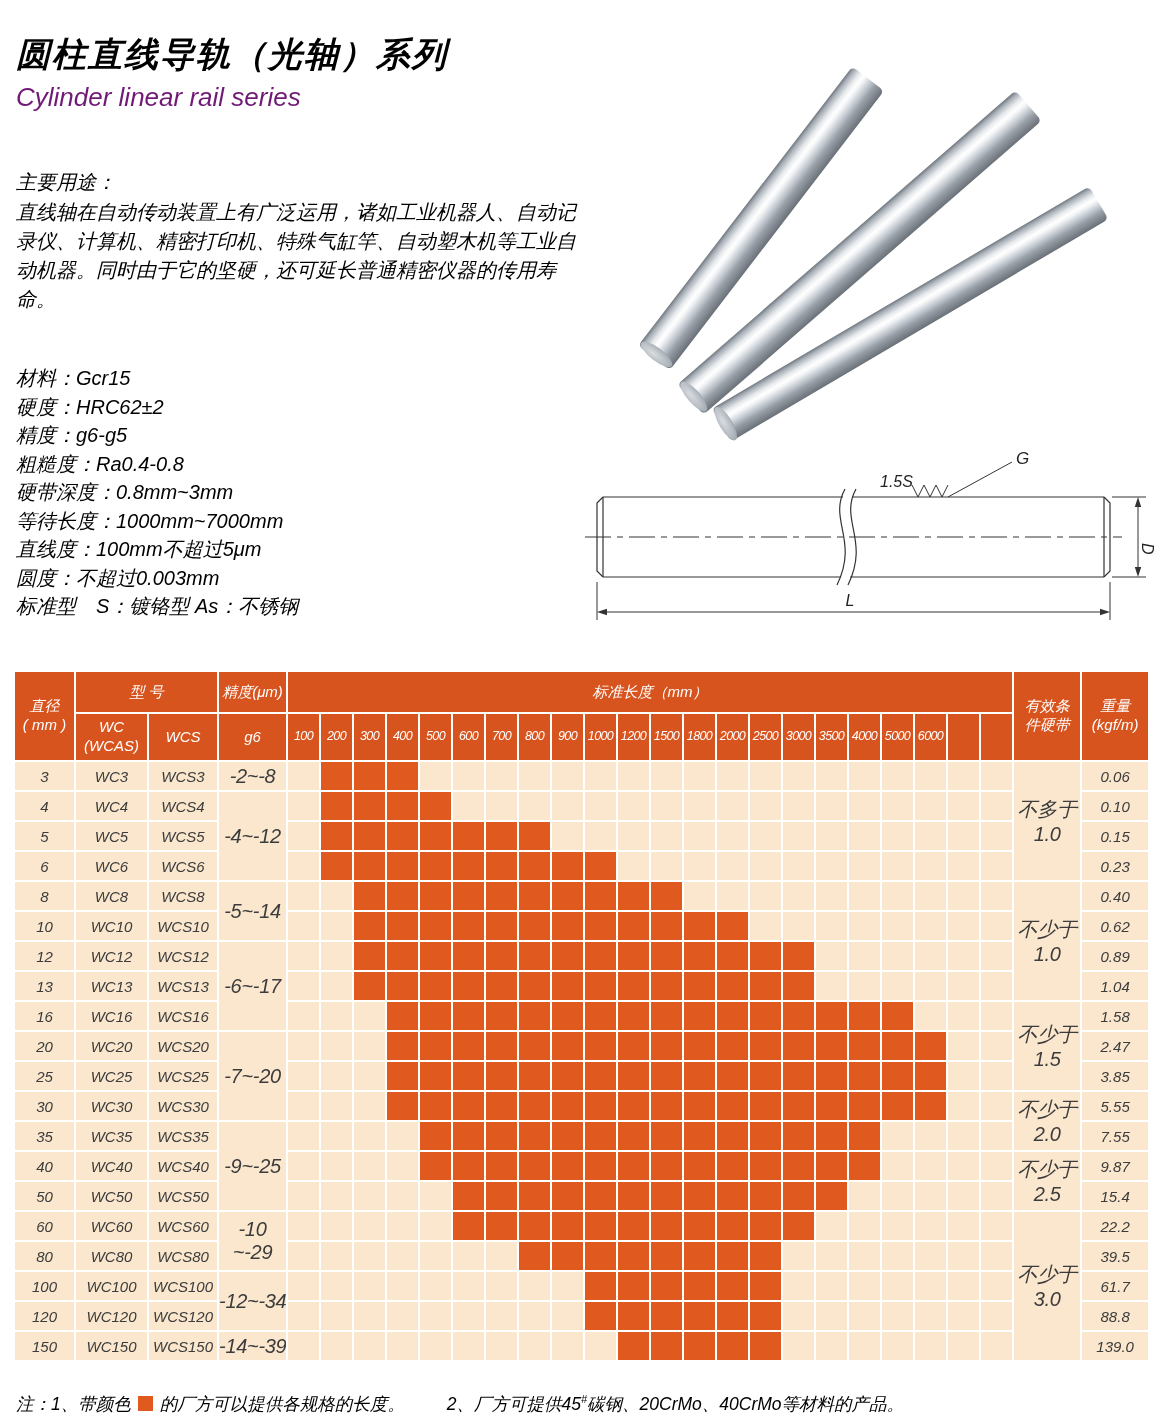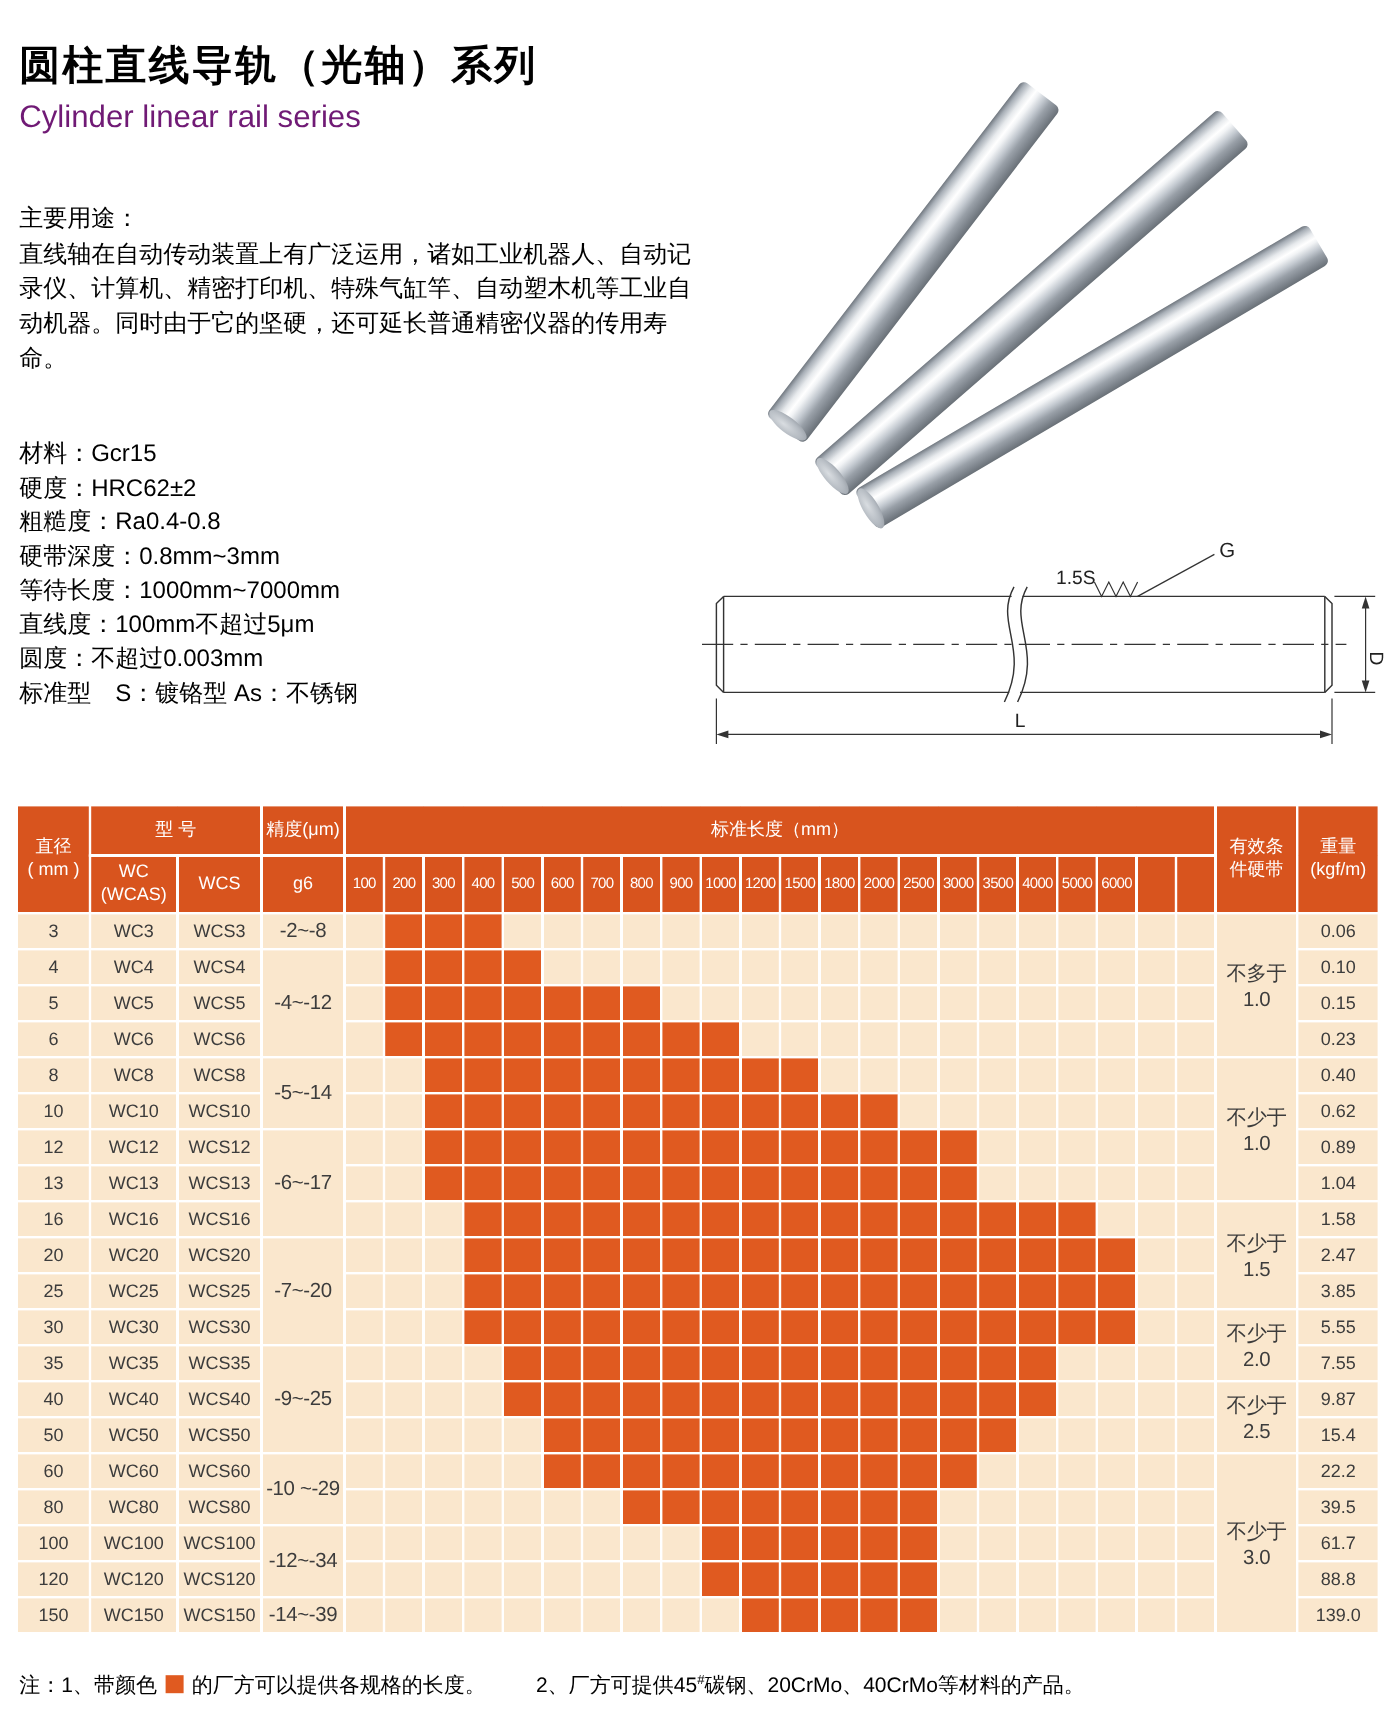--- a/index.html
+++ b/index.html
@@ -1,17 +1,17 @@
 <!DOCTYPE html>
 <html lang="zh"><head>
 <meta charset="utf-8">
 <style>
   html,body{margin:0;padding:0;background:#fff;}
   body{width:1160px;height:1428px;position:relative;font-family:"Liberation Sans",sans-serif;color:#111;overflow:hidden;}
-  .page{position:absolute;inset:0;}
+  .page{position:absolute;inset:0;font-style:italic;}
 
   
   .title-zh{position:absolute;left:16px;top:32px;font-size:34px;font-weight:bold;letter-spacing:2px;color:#000;}
   .title-en{position:absolute;left:16px;top:82px;font-size:26px;color:#701a75;}
   .usage{position:absolute;left:16px;top:168px;width:575px;font-size:20px;line-height:29px;color:#000;}
   .usage .head{margin-bottom:1px;}
   .specs{position:absolute;left:16px;top:364px;font-size:20px;line-height:28.5px;color:#000;}
 
   
   .rods{position:absolute;left:620px;top:35px;width:540px;height:415px;}
@@ -30,21 +30,21 @@
   
   .spec-table{position:absolute;left:13px;top:670px;border-collapse:collapse;table-layout:fixed;width:1135px;}
   .spec-table th,.spec-table td{border:2px solid #fff;padding:0;text-align:center;vertical-align:middle;overflow:hidden;}
   .spec-table th{background:#d8541e;color:#fff;font-weight:normal;font-size:15px;line-height:1.25;}
   .spec-table thead tr:first-child{height:42px;}
   .spec-table thead tr:last-child{height:48px;}
   .spec-table th.len{font-size:12.5px;letter-spacing:-0.6px;}
   .spec-table tbody tr{height:30px;}
   .spec-table td{background:#fae7cd;color:#3c3c3c;font-size:15px;}
   .spec-table td.on{background:#e05a20;}
-  .spec-table td.prec,.spec-table td.hard{font-size:17px;letter-spacing:-0.3px;}
+  .spec-table td.prec,.spec-table td.hard{font-size:20px;letter-spacing:-0.3px;}
   .pre{white-space:pre-line;}
 
   
   .note{position:absolute;left:16px;top:1376px;font-size:17.5px;color:#000;white-space:nowrap;margin-top:16px;}
   .note .sq{display:inline-block;width:15px;height:15px;background:#e05a20;margin:0 7px;vertical-align:-1px;}
   .note .p2{margin-left:42px;}
   .note sup{font-size:11px;}
 </style>
 </head>
 <body>
@@ -55,20 +55,21 @@
   <div class="title-en">Cylinder linear rail series</div>
 
   <div class="usage">
     <div class="head">主要用途：</div>
     <div>直线轴在自动传动装置上有广泛运用，诸如工业机器人、自动记录仪、计算机、精密打印机、特殊气缸竿、自动塑木机等工业自动机器。同时由于它的坚硬，还可延长普通精密仪器的传用寿命。</div>
   </div>
 
   <div class="specs">
     <div>材料：Gcr15</div>
     <div>硬度：HRC62±2</div>
+    <div>精度：g6-g5</div>
     <div>粗糙度：Ra0.4-0.8</div>
     <div>硬带深度：0.8mm~3mm</div>
     <div>等待长度：1000mm~7000mm</div>
     <div>直线度：100mm不超过5μm</div>
     <div>圆度：不超过0.003mm</div>
     <div>标准型　S：镀铬型 As：不锈钢</div>
   </div>
 
   <div class="rods">
     <div class="rod rod1"></div>

